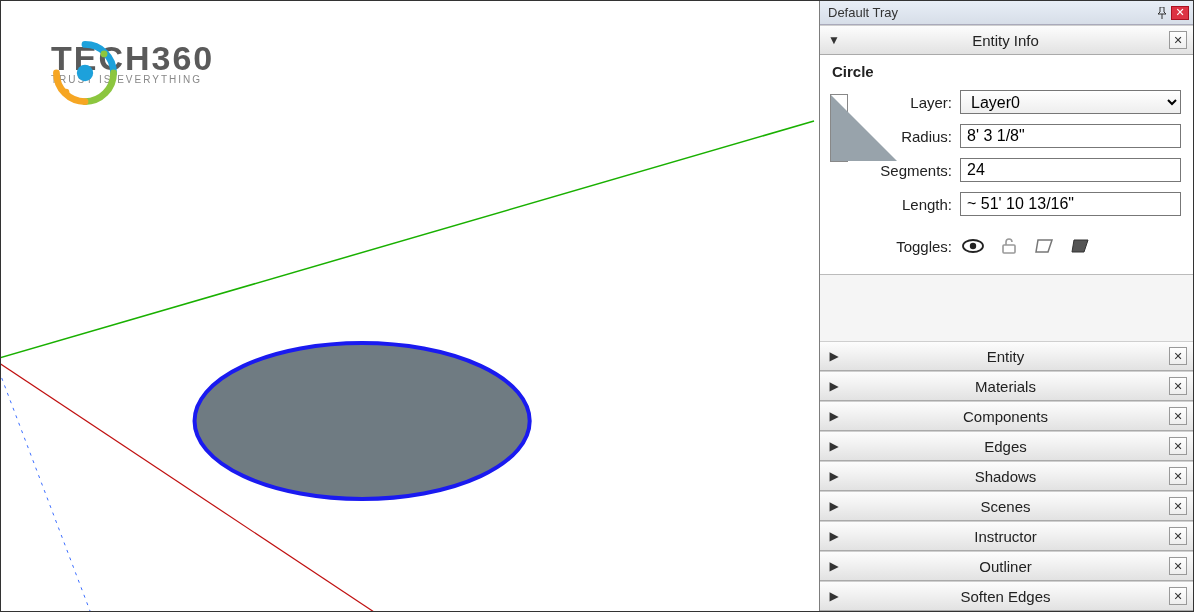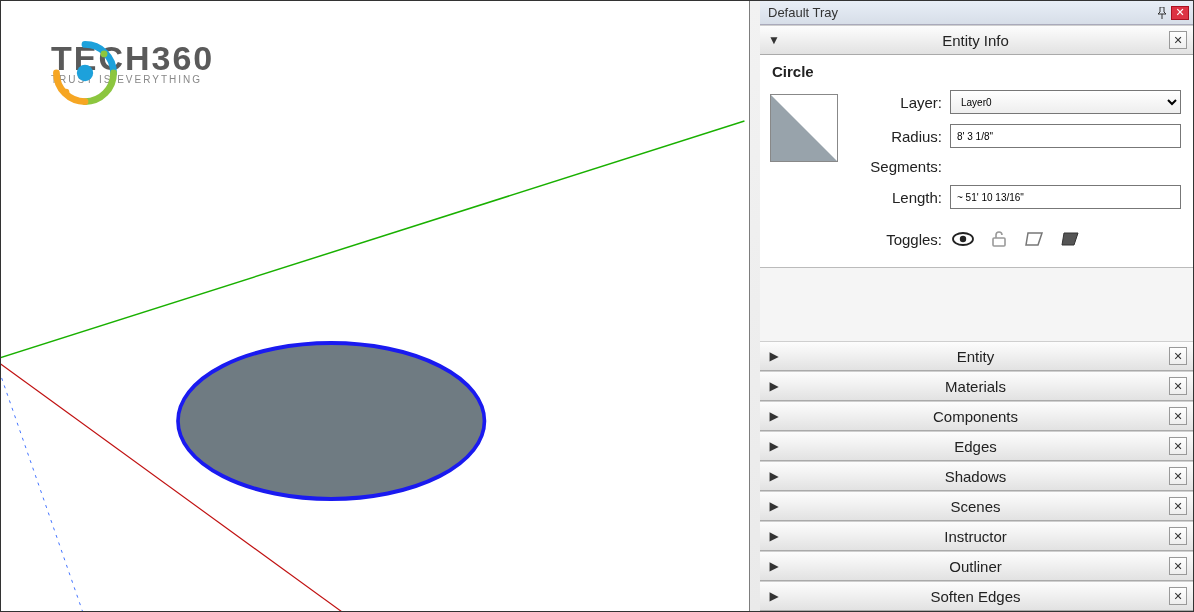--- a/index.html
+++ b/index.html
@@ -52,26 +52,25 @@
     color: #5a5a5a;
   }
   .logo .tagline {
     font-size: 10px;
     letter-spacing: 2px;
     color: #888;
     margin-top: -4px;
   }
 
   .tray {
-    width: 444px;
+    width: 374px;
     display: flex;
     flex-direction: column;
     border-left: 1px solid #7d7d7d;
     background: linear-gradient(#f2f2f2,#eaeaea);
-    padding-left: 10px;
   }
   .tray-header {
     height: 24px;
     display: flex;
     align-items: center;
     padding: 0 4px 0 8px;
     background: linear-gradient(#e8eef7,#d7dee8);
     border-bottom: 1px solid #aab;
     font-size: 13px;
     color: #333;
@@ -175,21 +174,21 @@
     width: 90px;
     text-align: right;
     font-size: 15px;
     color: #222;
   }
   .field select,
   .field input {
     flex: 1;
     height: 24px;
     border: 1px solid #777;
-    font-size: 10px;
+    font-size: 16px;
     padding: 0 6px;
     background: #fff;
   }
   .field select { background: linear-gradient(#fff,#eee); }
   .toggles-row {
     display: flex;
     align-items: center;
     gap: 8px;
     padding-top: 2px;
     margin-top: 8px;
@@ -283,20 +282,21 @@
             <select>
               <option>Layer0</option>
             </select>
           </div>
           <div class="field">
             <label>Radius:</label>
             <input type="text" value="8' 3 1/8&quot;" style="">
           </div>
           <div class="field">
             <label>Segments:</label>
+            <input type="text" value="24" style="">
           </div>
           <div class="field">
             <label>Length:</label>
             <input type="text" value="~ 51' 10 13/16&quot;" style="">
           </div>
           <div class="toggles-row">
             <label>Toggles:</label>
             <div class="icons">
               <span class="tg-icon">
                 <svg width="22" height="16" viewBox="0 0 22 16">

